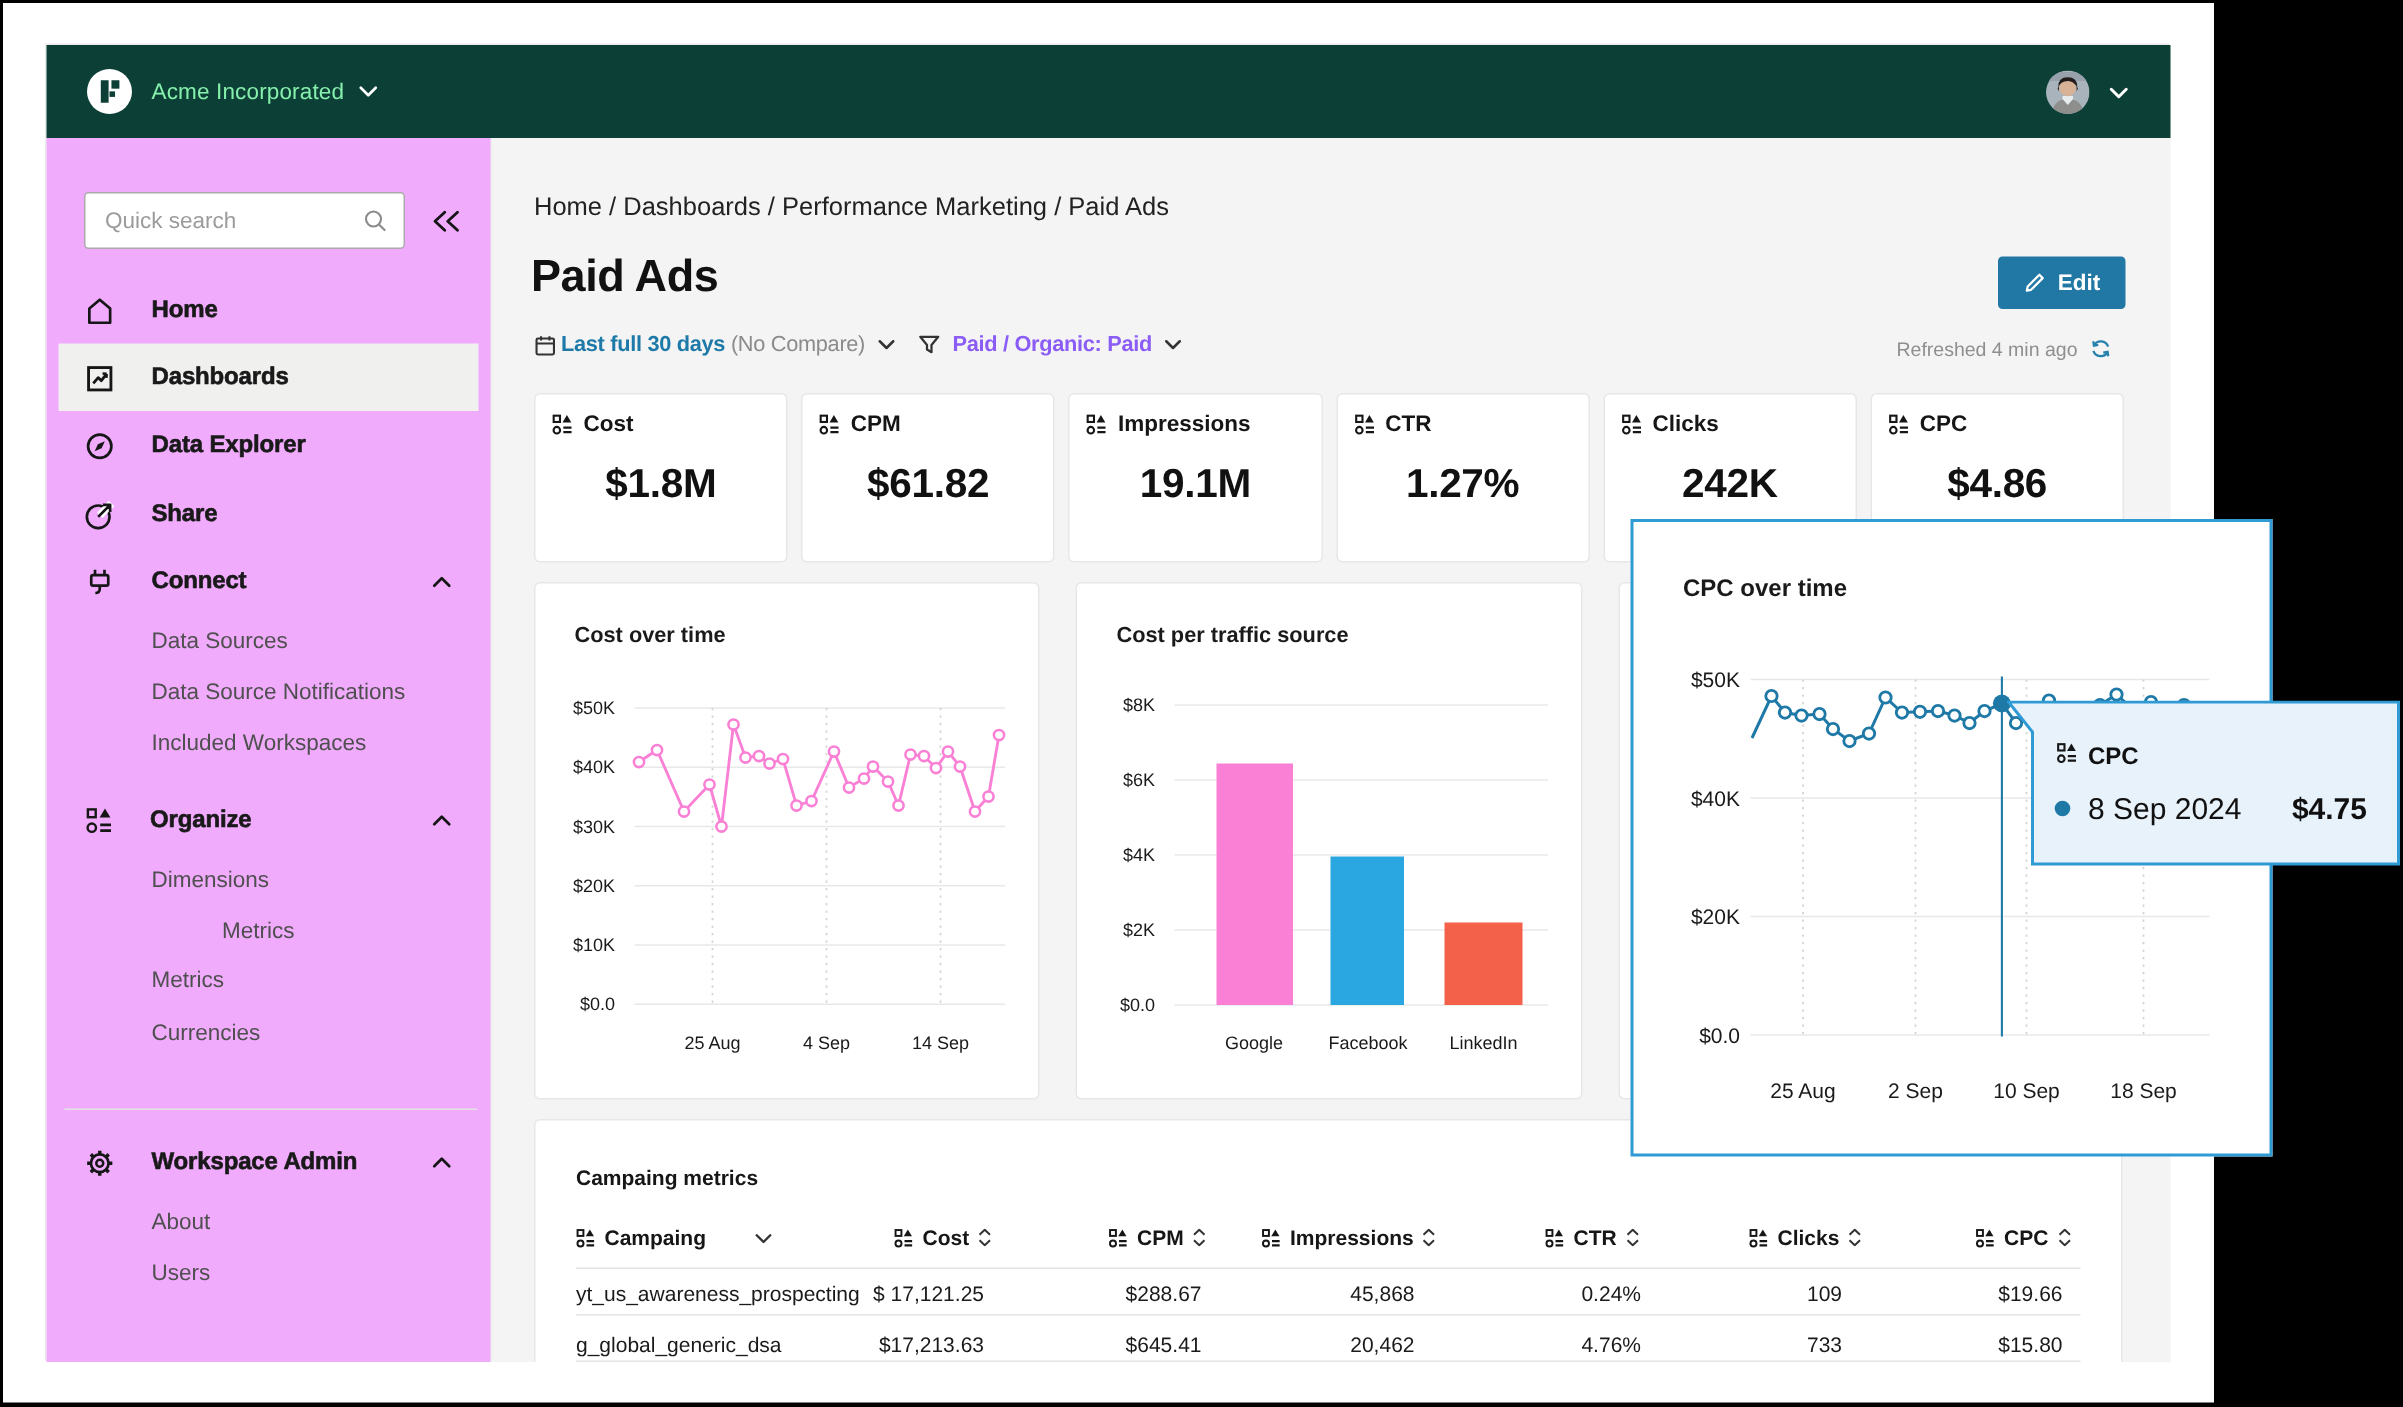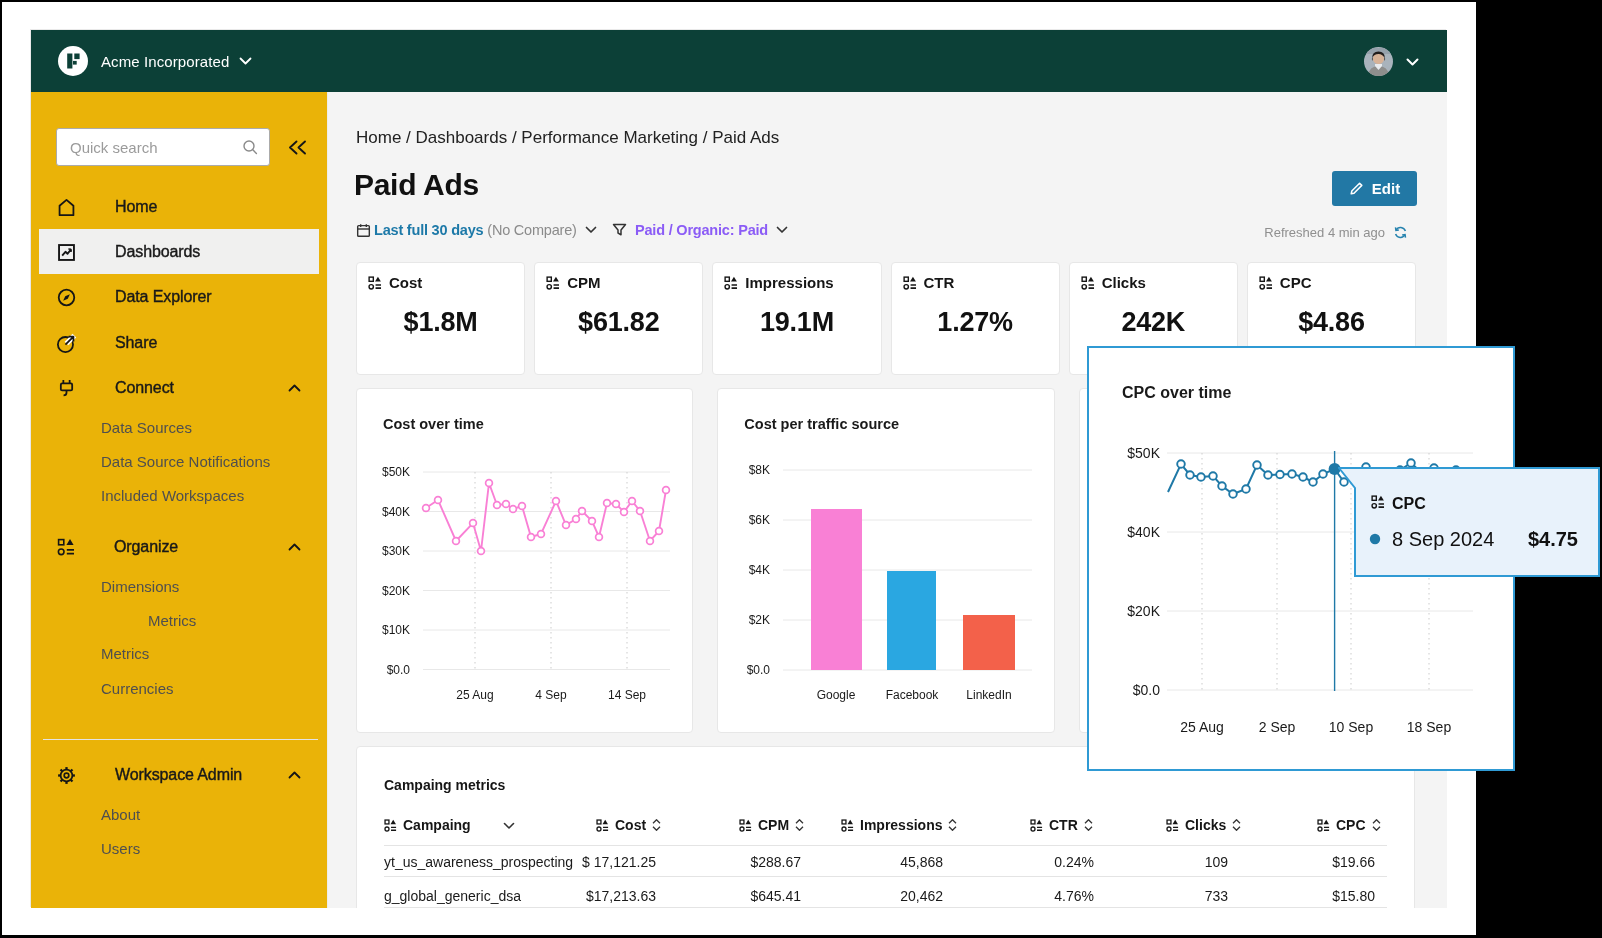--- a/index.html
+++ b/index.html
@@ -1,51 +1,51 @@
 <!DOCTYPE html>
 <html><head>
 <meta charset="utf-8">
 <style>
 * { margin:0; padding:0; box-sizing:border-box; font-family:"Liberation Sans", sans-serif; }
 html,body { width:1602px; height:938px; }
 body { background:#000; position:relative; overflow:hidden; }
 .page { position:absolute; left:2px; top:2px; width:1474px; height:933px; background:#fff; }
 .app { position:absolute; left:30px; top:29px; width:1416px; height:878px; background:#fff; border:1px solid #e9e9e9; }
 .hdr { position:absolute; left:0; top:0; width:1416px; height:62px; background:#0c4037; }
-.side { position:absolute; left:0; top:62px; width:297px; height:816px; background:#eab308; border-right:1px solid #ededed; }
+.side { position:absolute; left:0; top:62px; width:297px; height:816px; background:#f0abfc; border-right:1px solid #ededed; }
 .main { position:absolute; left:297px; top:62px; width:1119px; height:816px; background:#f4f4f4; overflow:hidden; }
 .card { background:#fff; border:1px solid #e7e7e7; border-radius:4px; position:absolute; }
 svg { display:block; }
 .axis { font-size:14px; fill:#1a1a1a; }
 .axs { font-size:12px; fill:#1a1a1a; }
 .ctitle { position:absolute; left:26px; top:27px; font-size:14.5px; font-weight:bold; color:#1a1a1a; }
 .kpi { flex:1; background:#fff; border:1px solid #e7e7e7; border-radius:4px; position:relative; }
 .kl { position:absolute; left:11px; top:11px; display:flex; align-items:center; gap:7px; }
 .kl span { font-size:15px; font-weight:bold; color:#161616; }
 .kv { position:absolute; left:0; right:0; top:44px; text-align:center; font-size:27px; font-weight:bold; color:#111; letter-spacing:-0.2px; }
 .srow { position:absolute; left:25px; height:22px; display:flex; align-items:center; }
 .srow svg { flex:none; }
-.srow span { font-size:16px; font-weight:400; color:#191919; margin-left:38px; letter-spacing:-0.1px; -webkit-text-stroke:0.4px #191919; }
+.srow span { font-size:16px; font-weight:700; color:#191919; margin-left:24px; letter-spacing:-0.1px; -webkit-text-stroke:0.4px #191919; }
 .sub { position:absolute; left:70px; font-size:15px; color:#4f4f4f; }
 .th { position:absolute; top:70px; display:flex; align-items:center; gap:6px; font-size:14px; font-weight:bold; color:#161616; }
 .td { position:absolute; font-size:14px; color:#1a1a1a;text-align:right; }
 </style>
 </head>
 <body>
 <div class="page"></div>
 <div class="app">
   <div class="hdr">
     <svg width="30" height="30" viewBox="0 0 30 30" style="position:absolute;left:27px;top:16px;">
       <circle cx="15" cy="15" r="15" fill="#fff"></circle>
       <rect x="9.2" y="7.5" width="5.2" height="15" fill="#0c4037"></rect>
       <rect x="16.3" y="7.5" width="5.3" height="5.6" fill="#0c4037"></rect>
       <rect x="15" y="14.9" width="3.7" height="3.7" fill="#0c4037"></rect>
     </svg>
     <div style="position:absolute;left:70px;top:0;height:62px;display:flex;align-items:center;gap:10px;">
-      <span style="color:#ffffff;font-size:15px;font-weight:500;letter-spacing:0.1px;">Acme Incorporated</span>
+      <span style="color:#86efac;font-size:15px;font-weight:500;letter-spacing:0.1px;">Acme Incorporated</span>
       <svg width="13" height="9" viewBox="0 0 13 9">
           <path d="M1.5 1.5 L6.5 6.5 L11.5 1.5" fill="none" stroke="#fff" stroke-width="1.8" stroke-linecap="round" stroke-linejoin="round"></path>
         </svg>
     </div>
     <svg width="29" height="29" viewBox="0 0 29 29" style="position:absolute;left:1333px;top:17px;">
       <defs>
           <clipPath id="avc">
             <circle cx="14.5" cy="14.5" r="14.5"></circle>
           </clipPath>
         </defs>

